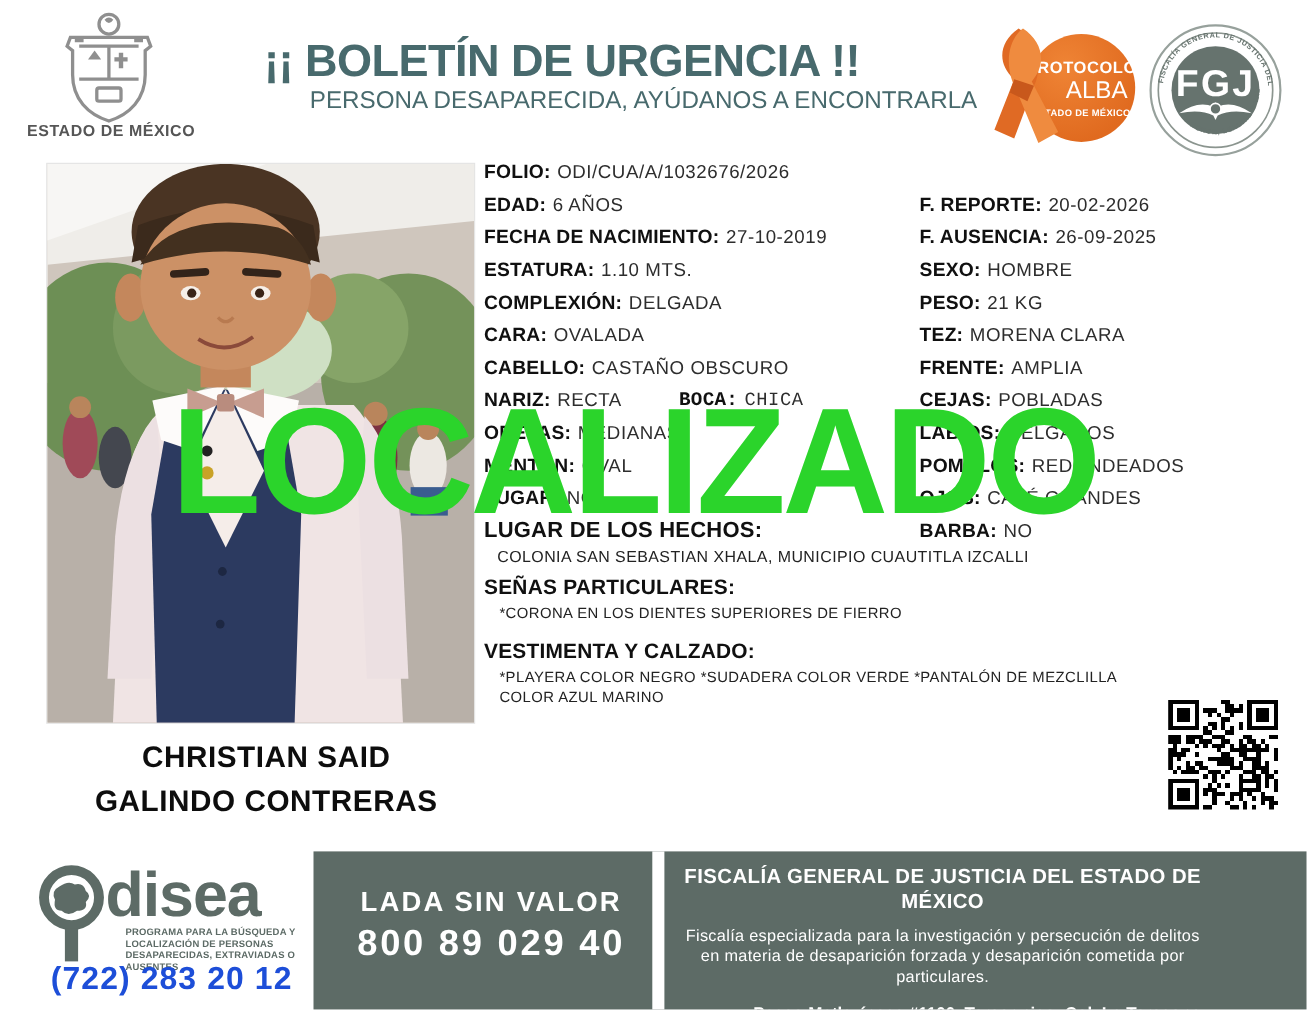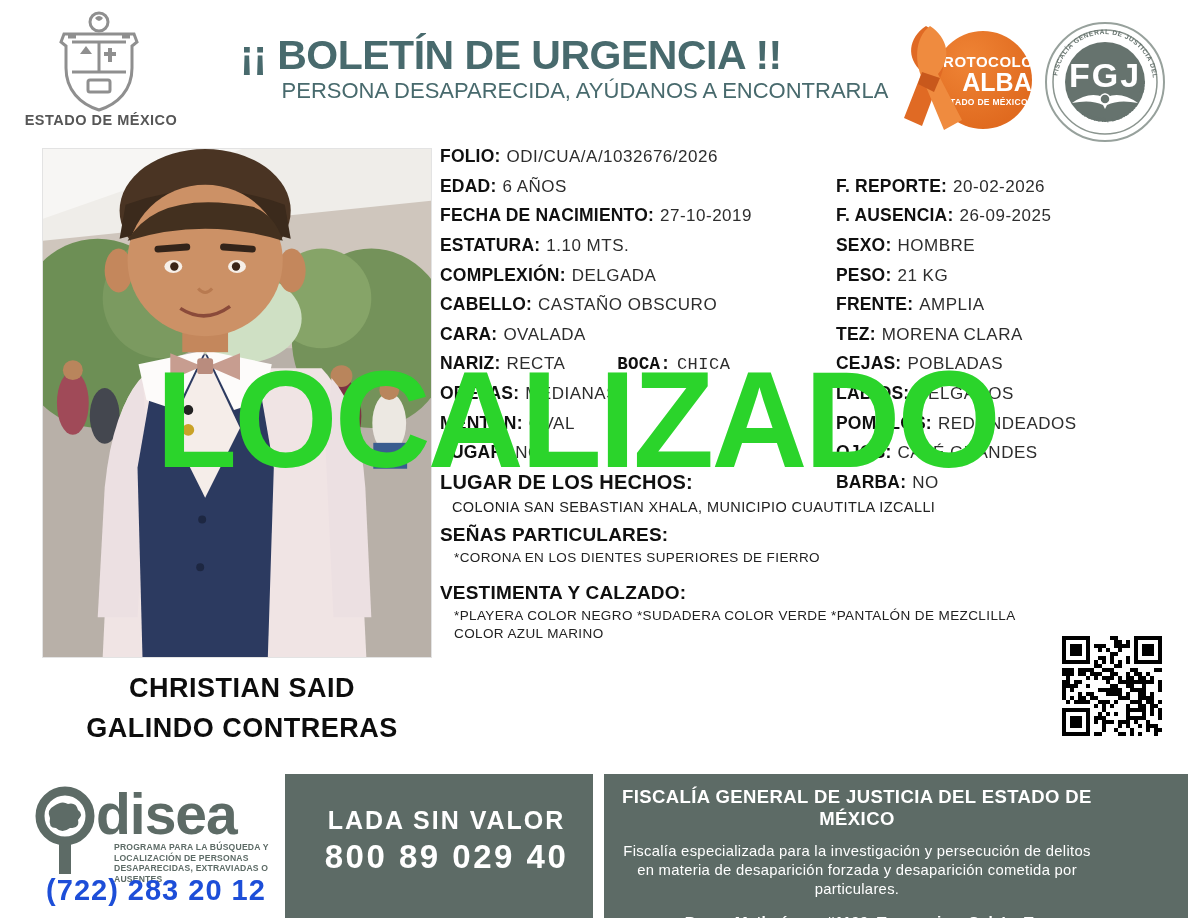--- a/index.html
+++ b/index.html
@@ -13,21 +13,21 @@
   #main-title{left:240px;top:32px;width:690px;text-align:left;font-size:41px;
     font-weight:800;color:#486a6d;letter-spacing:-.5px;}
   #main-subtitle{left:240px;top:78px;width:690px;text-align:center;font-size:22px;
     font-weight:normal;color:#486a6d;}
 
   
   #alba-circle{left:934px;top:31px;width:98px;height:98px;border-radius:50%;
     background:radial-gradient(circle at 35% 30%, #ef8435, #e06a1f 75%);
     display:flex;flex-direction:column;justify-content:center;align-items:center;color:#fff;z-index:2;}
   #alba-circle .l1{font-size:15px;font-weight:bold;letter-spacing:.5px;}
-  #alba-circle .l2{font-size:25px;font-weight:700;line-height:24px;margin-left:28px;}
+  #alba-circle .l2{font-size:22px;font-weight:400;line-height:24px;margin-left:28px;}
   #alba-circle .l3{font-size:8.5px;font-weight:bold;margin-top:3px;letter-spacing:.3px;}
 
   
   #photo{left:42px;top:148px;width:390px;height:510px;border:1px solid #e3e3e3;box-sizing:border-box;}
 
   
   #details{left:440px;top:142px;width:748px;}
   .detail-row{display:flex;height:29.6px;align-items:center;}
   .dleft{width:396px;flex:none;display:flex;align-items:center;}
   .dright{flex:1;display:flex;align-items:baseline;}
@@ -242,42 +242,42 @@
           <div class="dright">
             <span class="dpair">
               <span class="dlabel">PESO:</span>
               <span class="dvalue">21 KG</span>
             </span>
           </div>
         </div>
         <div class="detail-row">
           <div class="dleft">
             <span class="dpair">
+              <span class="dlabel">CARA:</span>
+              <span class="dvalue">OVALADA</span>
+            </span>
+          </div>
+          <div class="dright">
+            <span class="dpair">
+              <span class="dlabel">TEZ:</span>
+              <span class="dvalue">MORENA CLARA</span>
+            </span>
+          </div>
+        </div>
+        <div class="detail-row">
+          <div class="dleft">
+            <span class="dpair">
               <span class="dlabel">CABELLO:</span>
               <span class="dvalue">CASTAÑO OBSCURO</span>
             </span>
           </div>
           <div class="dright">
             <span class="dpair">
               <span class="dlabel">FRENTE:</span>
               <span class="dvalue">AMPLIA</span>
-            </span>
-          </div>
-        </div>
-        <div class="detail-row">
-          <div class="dleft">
-            <span class="dpair">
-              <span class="dlabel">CARA:</span>
-              <span class="dvalue">OVALADA</span>
-            </span>
-          </div>
-          <div class="dright">
-            <span class="dpair">
-              <span class="dlabel">TEZ:</span>
-              <span class="dvalue">MORENA CLARA</span>
             </span>
           </div>
         </div>
         <div class="detail-row">
           <div class="dleft">
             <span class="dpair">
               <span class="dlabel">NARIZ:</span>
               <span class="dvalue">RECTA</span>
             </span>
             <span class="dpair">

